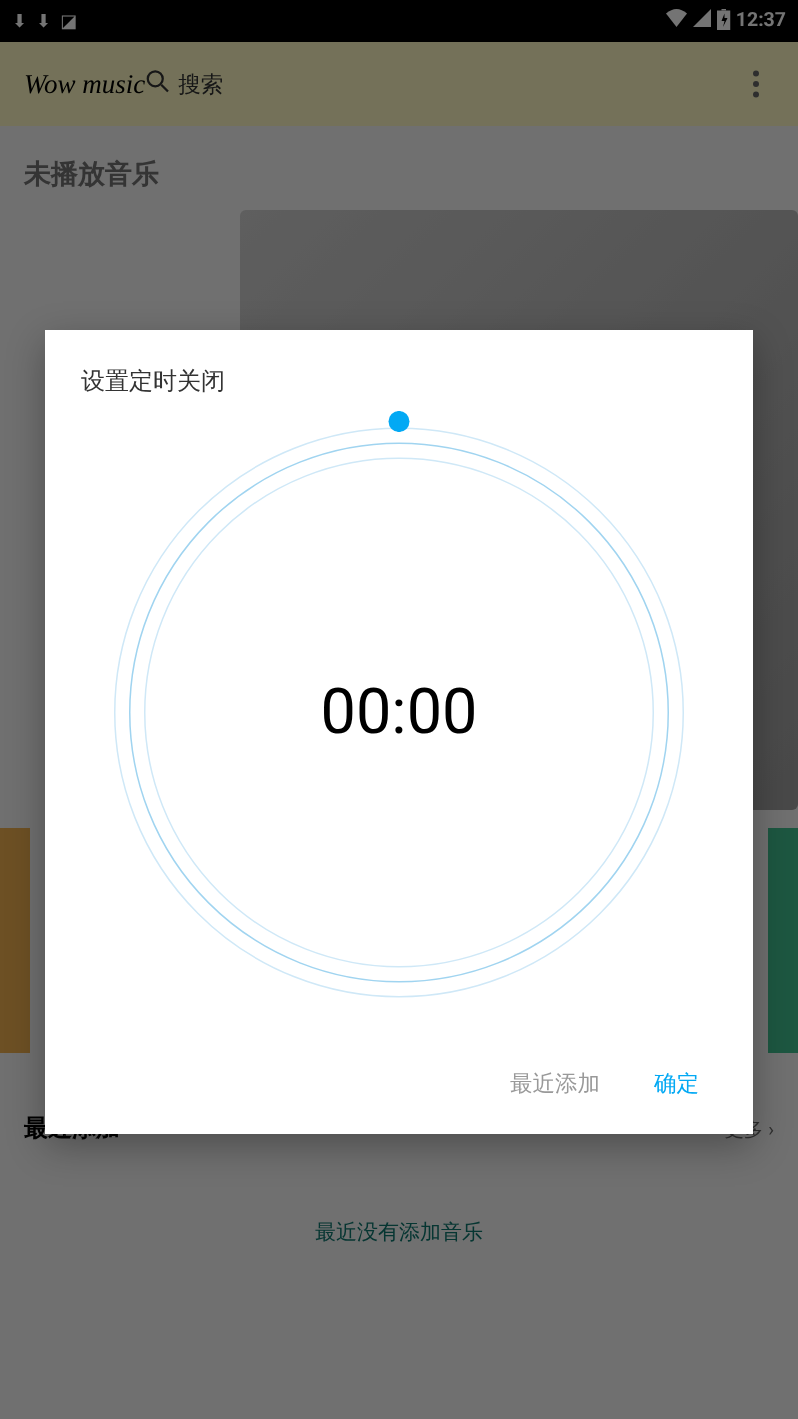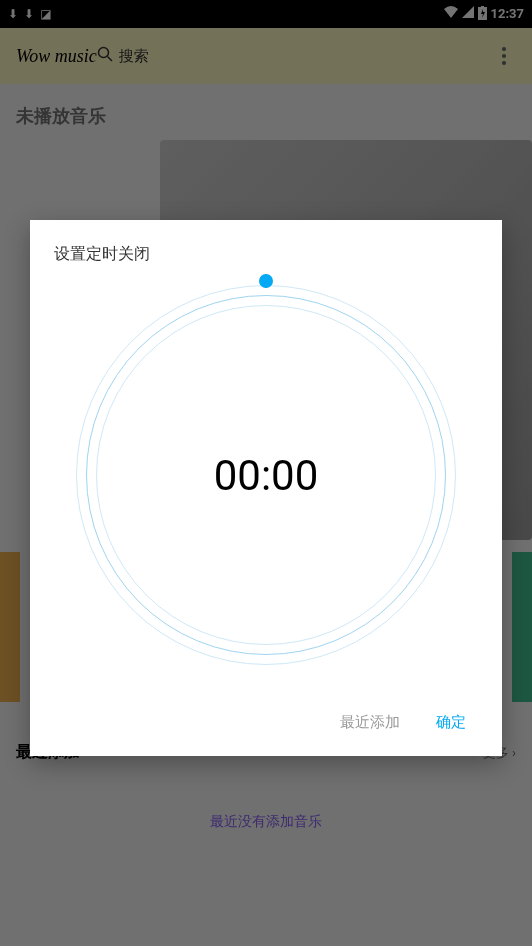--- a/index.html
+++ b/index.html
@@ -113,21 +113,21 @@
     .recent-title {
       font-size: 16px;
       font-weight: bold;
     }
     .recent-more {
       font-size: 13px;
       color: #666;
     }
     .empty-text {
       text-align: center;
-      color: #8b5cf6;
+      color: #0f766e;
       font-size: 14px;
       margin-top: 40px;
     }
     .dimmer {
       position: absolute;
       top: 0;
       left: 0;
       width: 100%;
       height: 100%;
       background: rgba(0, 0, 0, 0.35);

